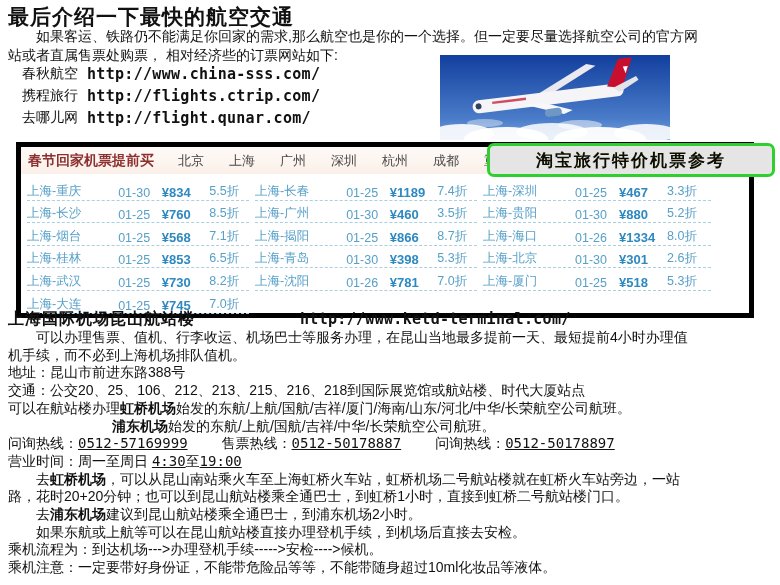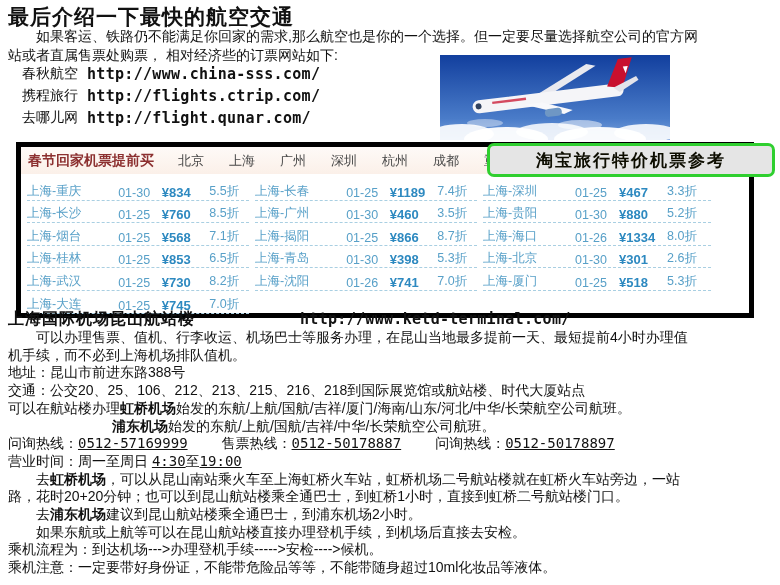--- a/index.html
+++ b/index.html
@@ -178,21 +178,21 @@
         </div>
         <div class="fare-row">
           <span class="fare-route">上海-青岛</span>
           <span class="fare-date">01-30</span>
           <span class="fare-price">¥398</span>
           <span class="fare-disc">5.3折</span>
         </div>
         <div class="fare-row">
           <span class="fare-route">上海-沈阳</span>
           <span class="fare-date">01-26</span>
-          <span class="fare-price">¥741</span>
+          <span class="fare-price">¥781</span>
           <span class="fare-disc">7.0折</span>
         </div>
       </div>
       <div class="fare-col col2">
         <div class="fare-row">
           <span class="fare-route">上海-深圳</span>
           <span class="fare-date">01-25</span>
           <span class="fare-price">¥467</span>
           <span class="fare-disc">3.3折</span>
         </div>

